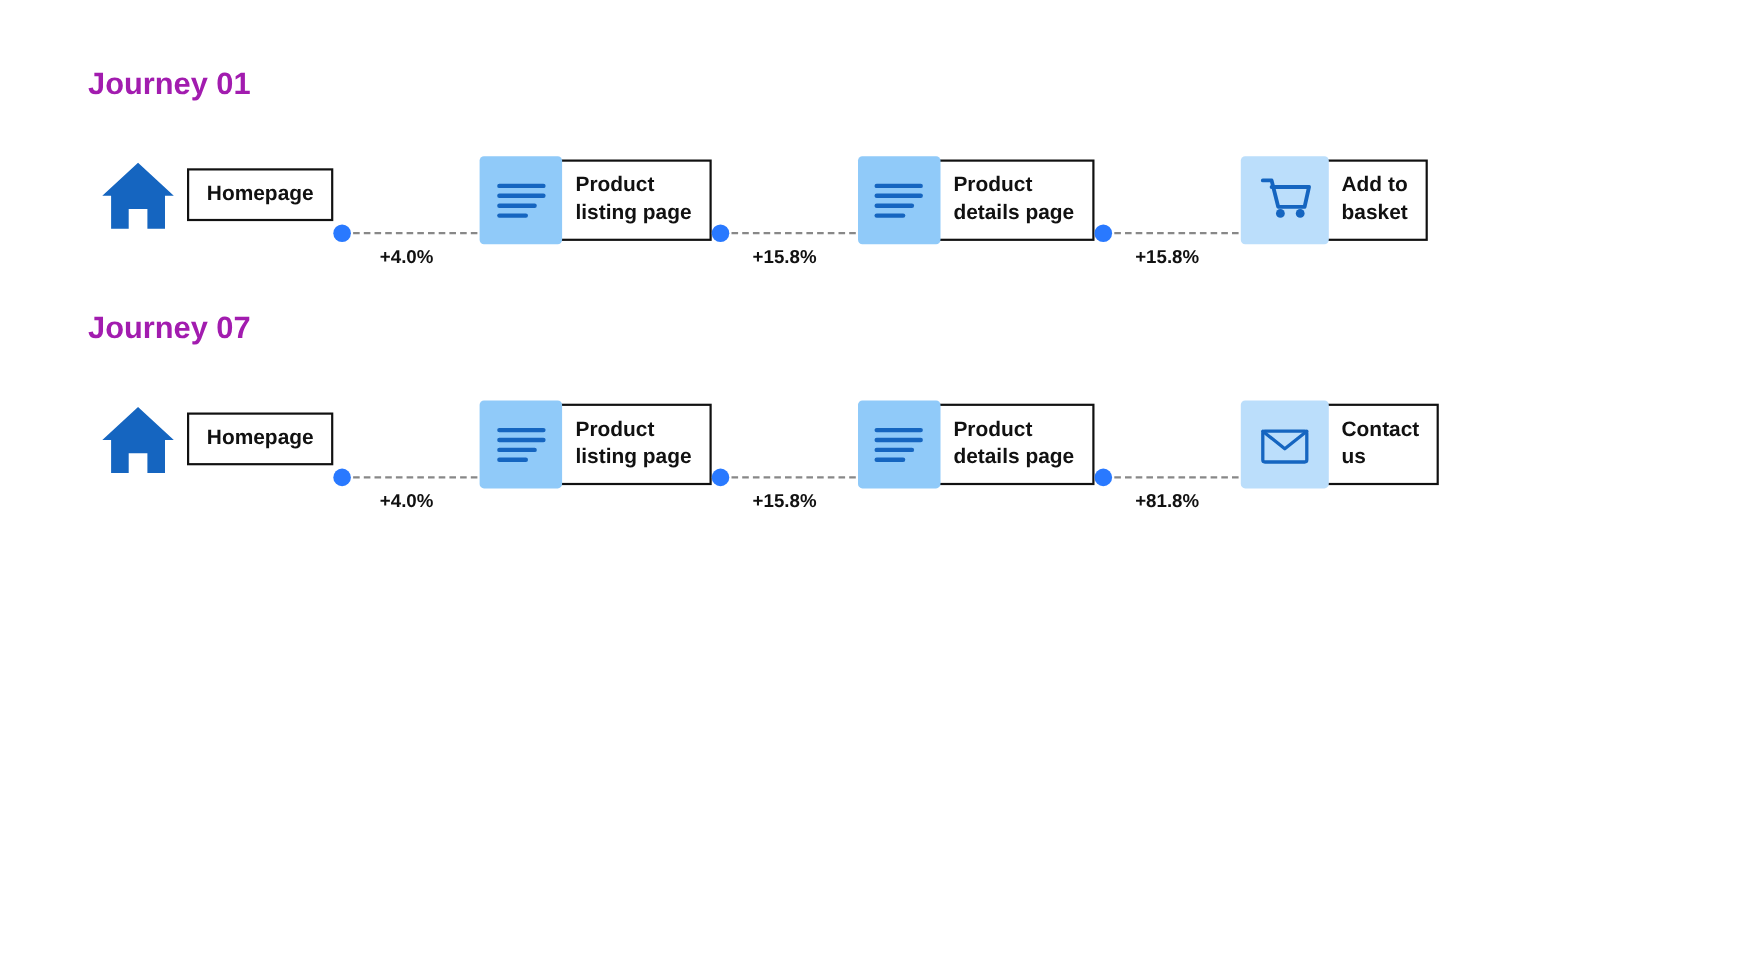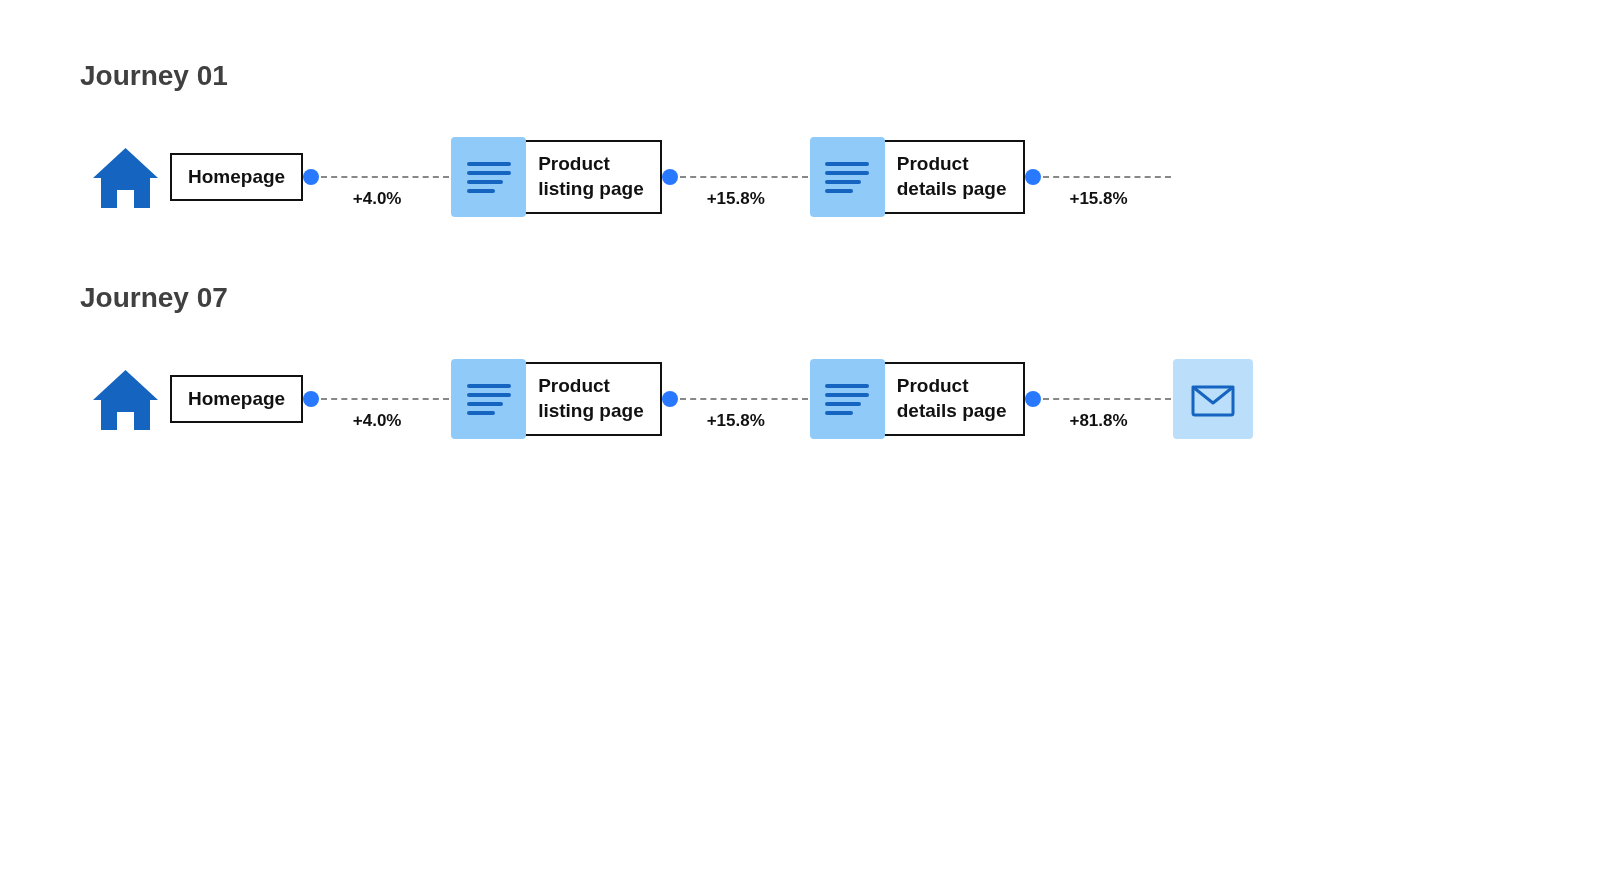--- a/index.html
+++ b/index.html
@@ -9,26 +9,26 @@
       width: 1601px;
       min-height: 874px;
       padding: 60px 80px;
     }
     .journey-section {
       margin-bottom: 60px;
     }
     .journey-title {
       font-size: 28px;
       font-weight: 700;
-      color: #404040;
+      color: #a21caf;
       margin-bottom: 40px;
     }
     .journey-flow {
       display: flex;
-      align-items: center;
+      align-items: flex-end;
       gap: 0;
     }
     
     .node {
       display: flex;
       align-items: center;
       position: relative;
     }
     .node-label {
       border: 2.5px solid #111;
@@ -41,21 +41,21 @@
       line-height: 1.3;
       min-width: 80px;
     }
     
     .connector {
       display: flex;
       flex-direction: column;
       align-items: center;
       position: relative;
       flex-shrink: 0;
-      width: 148px;
+      width: 133px;
       text-decoration: underline;
     }
     .connector-line-area {
       display: flex;
       align-items: center;
       width: 100%;
       position: relative;
       height: 20px;
     }
     .connector-dot-left {
@@ -198,20 +198,31 @@
     </div>
 
     <div class="connector">
       <div class="connector-line-area">
         <div class="connector-dot-left"></div>
         <div class="connector-line"></div>
       </div>
       <span class="connector-percent">+15.8%</span>
     </div>
 
+    <div class="node">
+      <div class="cart-icon-wrap">
+        <svg width="52" height="52" viewBox="0 0 52 52">
+
+          <path d="M6 8 L14 8 L20 32 L44 32 L48 14 L14 14" stroke="#1565c0" stroke-width="3.5" fill="none" stroke-linecap="round" stroke-linejoin="round"></path>
+          <circle cx="22" cy="38" r="4" fill="#1565c0"></circle>
+          <circle cx="40" cy="38" r="4" fill="#1565c0"></circle>
+        </svg>
+      </div>
+      <div class="node-label">Add to<br>basket</div>
+    </div>
 
   </div>
 </div>
 
 <div class="journey-section">
   <div class="journey-title">Journey 07</div>
   <div class="journey-flow">
 
     <div class="node">
       <div class="home-icon-wrap">
@@ -271,16 +282,17 @@
     </div>
 
     <div class="node">
       <div class="email-icon-wrap">
         <svg width="52" height="52" viewBox="0 0 52 52">
 
           <rect x="6" y="14" width="40" height="28" rx="2" stroke="#1565c0" stroke-width="3" fill="none"></rect>
           <polyline points="6,14 26,30 46,14" stroke="#1565c0" stroke-width="3" fill="none" stroke-linecap="round" stroke-linejoin="round"></polyline>
         </svg>
       </div>
+      <div class="node-label">Contact<br>us</div>
     </div>
 
   </div>
 </div>
 
 </body></html>

